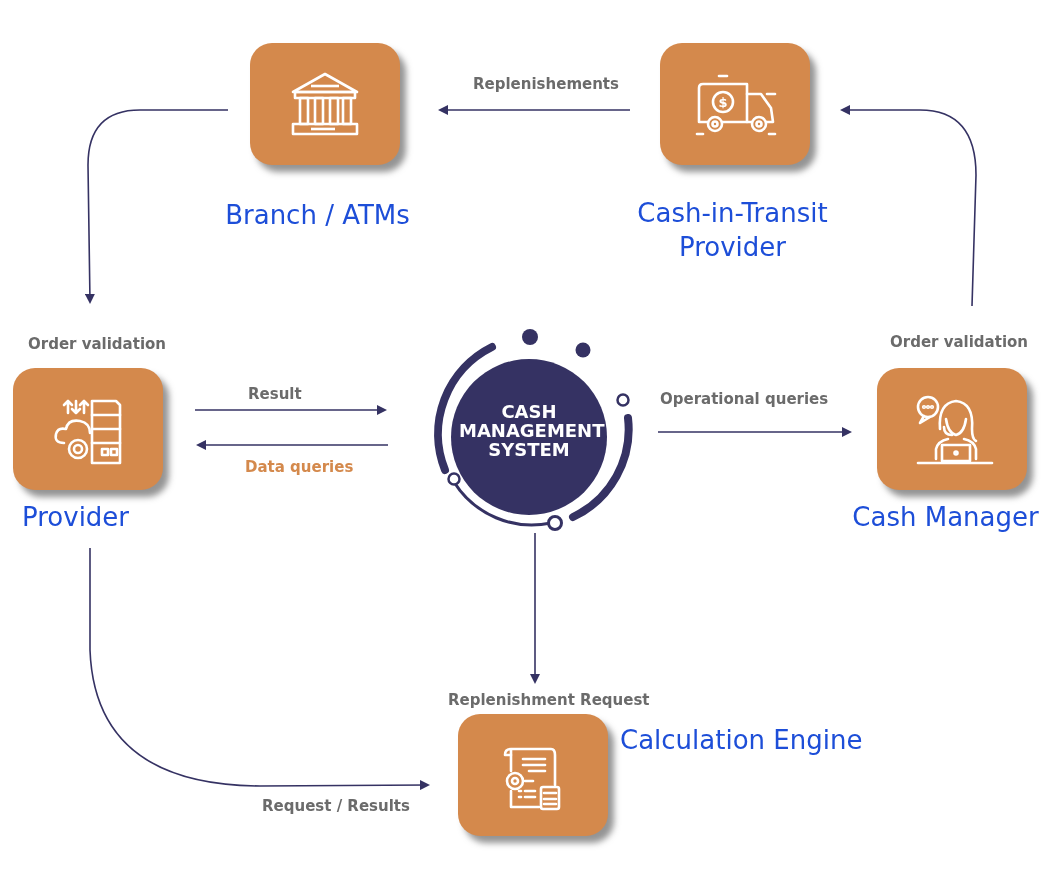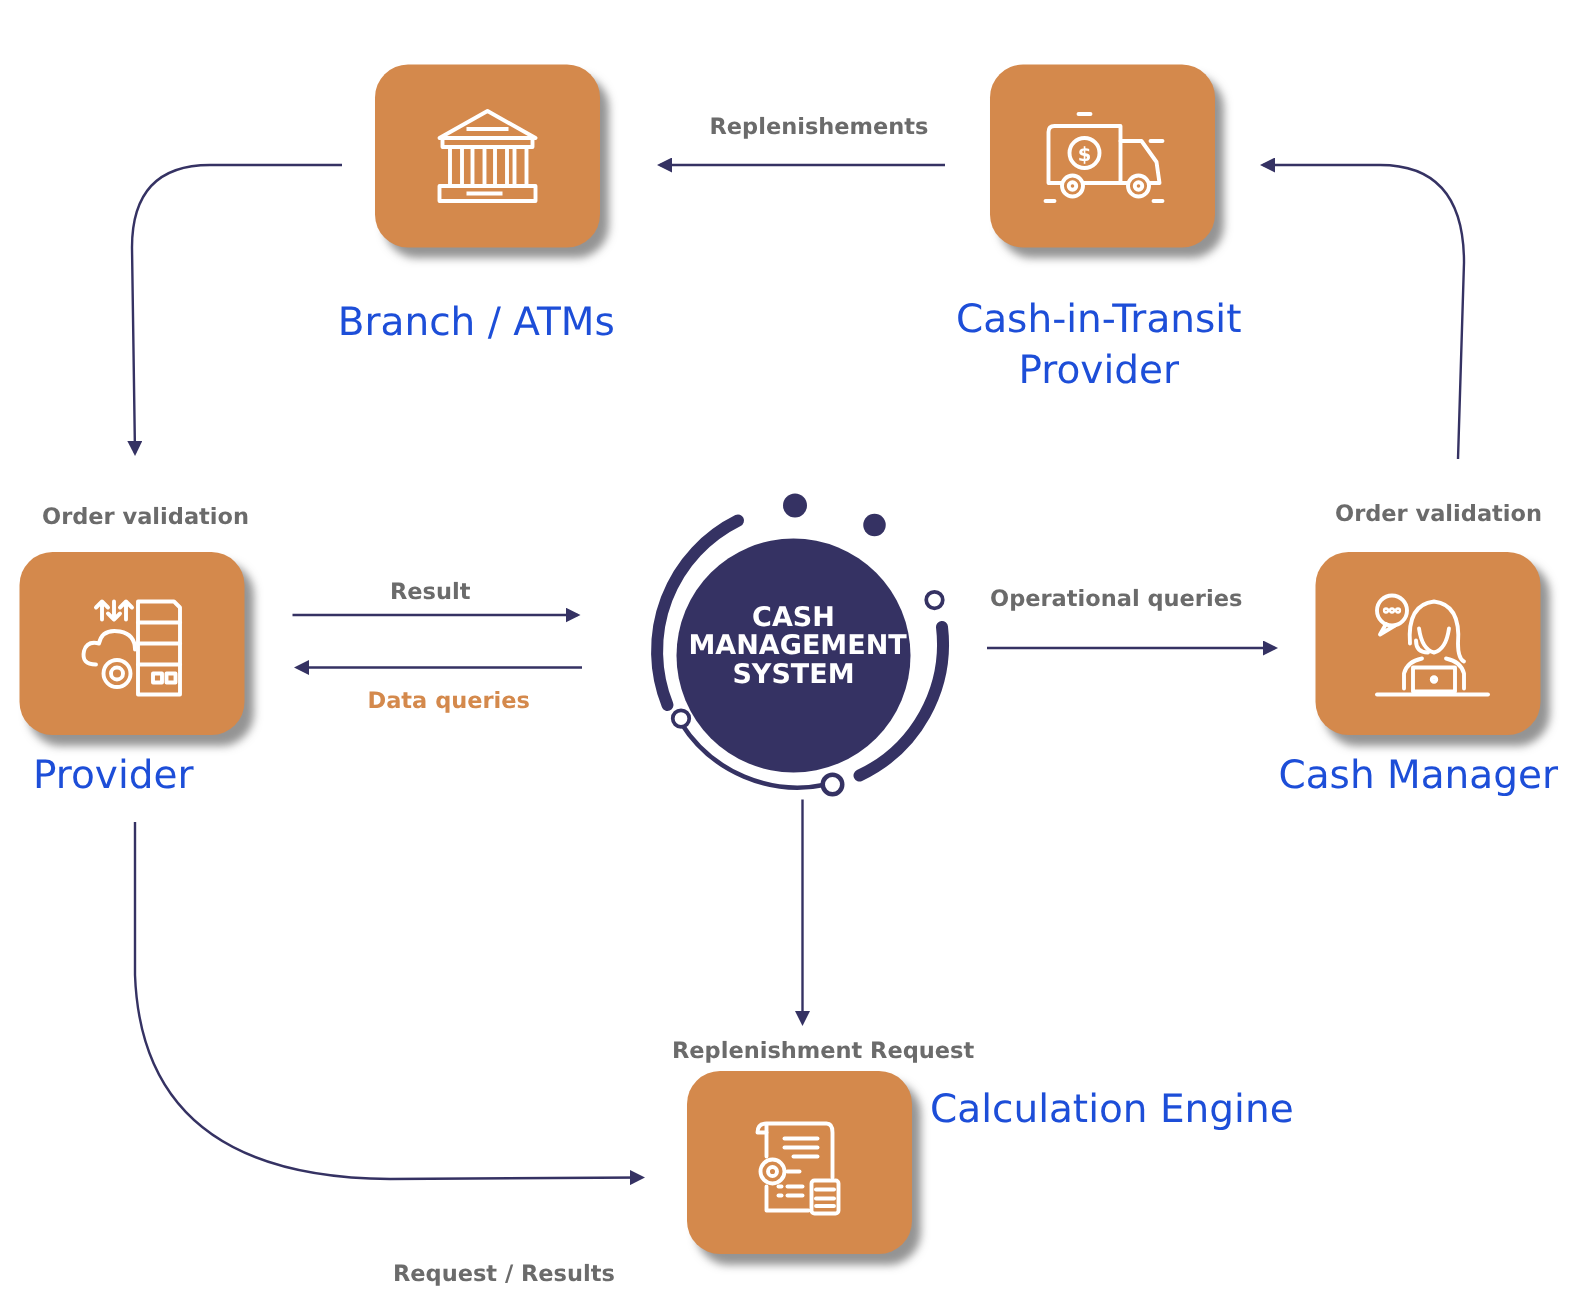--- a/index.html
+++ b/index.html
@@ -155,16 +155,16 @@
       <line x1="42" y1="72" x2="52" y2="72"></line>
     <rect x="58" y="62" width="18" height="22" rx="2"></rect>
     <line x1="61" y1="68" x2="73" y2="68"></line>
     <line x1="61" y1="74" x2="73" y2="74"></line>
       <line x1="61" y1="79" x2="73" y2="79"></line>
   </svg>
 </div>
 <div class="node-label" style="left:620px; top:723px; width:245px; text-align:left;">Calculation Engine</div>
 
 <div class="edge-label" style="left:473px; top:75px;">Replenishements</div>
-<div class="edge-label" style="left:260px; top:385px;">Result</div>
+<div class="edge-label" style="left:248px; top:385px;">Result</div>
 <div class="edge-label accent" style="left:245px; top:458px;">Data queries</div>
 <div class="edge-label" style="left:660px; top:390px;">Operational queries</div>
-<div class="edge-label" style="left:262px; top:797px;margin-top:43px;">Request / Results</div>
+<div class="edge-label" style="left:262px; top:797px;">Request / Results</div>
 
 </body></html>

